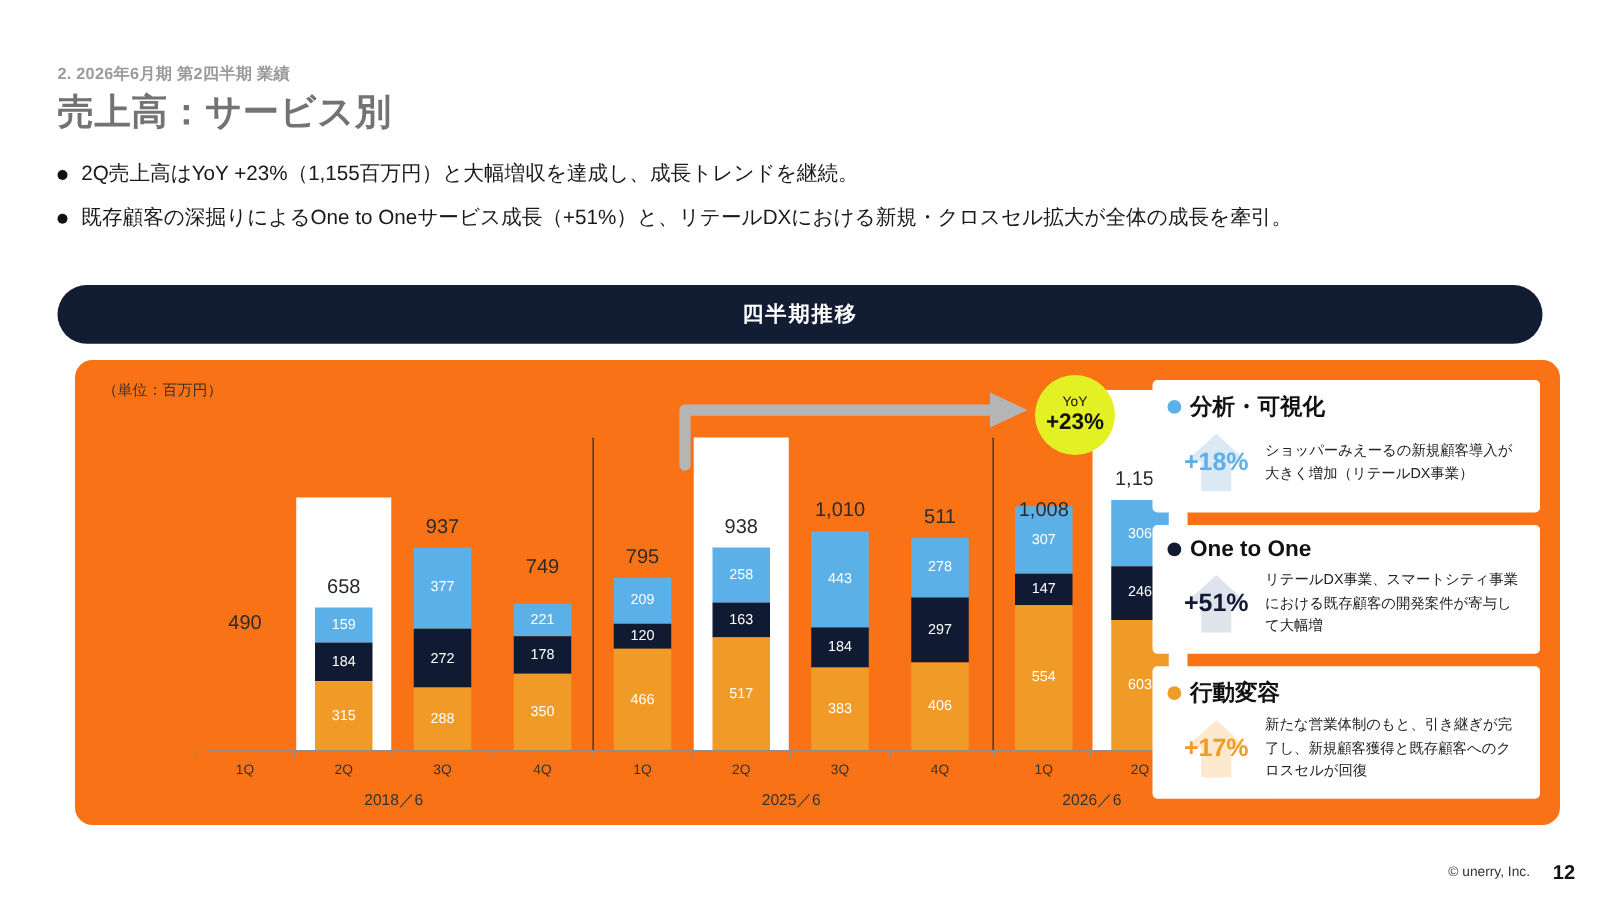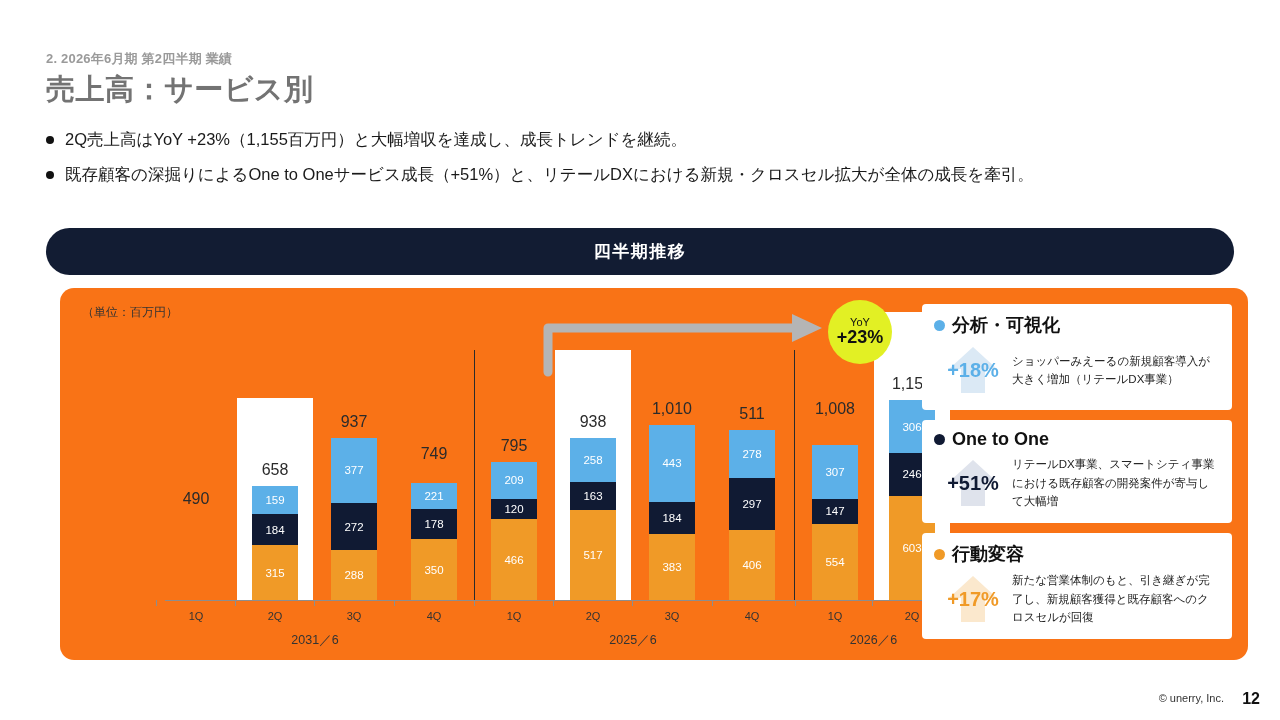--- a/index.html
+++ b/index.html
@@ -382,34 +382,34 @@
         <div class="seg seg-blue" style="height: 48.1385px;">278</div>
         <div class="seg seg-navy" style="height: 51.4286px;">297</div>
         <div class="seg seg-orange" style="height: 70.303px;">406</div>
       </div>
       <div class="bar-total" style="left: 626px; top: 107.13px;">511</div>
       <div class="tick" style="left: 632px;"></div>
       <div class="axis-q" style="left: 649px;">4Q</div>
       <div class="bar-group" style="left: 732px;">
         <div class="seg seg-blue" style="height: 53.1602px;">307</div>
         <div class="seg seg-navy" style="height: 25.4545px;">147</div>
-        <div class="seg seg-orange" style="height: 76px;">554</div>
+        <div class="seg seg-orange" style="height: 116px;">554</div>
       </div>
       <div class="bar-total" style="left: 709px; top: 102.455px;">1,008</div>
       <div class="tick" style="left: 715px;"></div>
       <div class="axis-q" style="left: 732px;">1Q</div>
       <div class="bar-group" style="left: 809px;">
         <div class="seg seg-blue" style="height: 52.987px;">306</div>
         <div class="seg seg-navy" style="height: 42.5974px;">246</div>
         <div class="seg seg-orange" style="height: 104.416px;">603</div>
       </div>
       <div class="bar-total" style="left: 786px; top: 77px;">1,155</div>
       <div class="tick" style="left: 792px;"></div>
       <div class="axis-q" style="left: 809px;">2Q</div>
-      <div class="axis-year" style="left: 175px; width: 120px;">2031／6</div>
+      <div class="axis-year" style="left: 175px; width: 120px;">2018／6</div>
       <div class="axis-year" style="left: 493px; width: 120px;">2025／6</div>
       <div class="axis-year" style="left: 733.5px; width: 120px;">2026／6</div>
     </div>
 
   <svg class="yoy-arrow" viewBox="0 0 290 70">
     <path d="M 8 62 L 8 18 L 258 18" fill="none" stroke="#b5b5b5" stroke-width="9" stroke-linecap="round" stroke-linejoin="round"></path>
     <path d="M 252 4 L 282 18 L 252 32 Z" fill="#b5b5b5"></path>
   </svg>
 
   <div class="yoy-badge">

